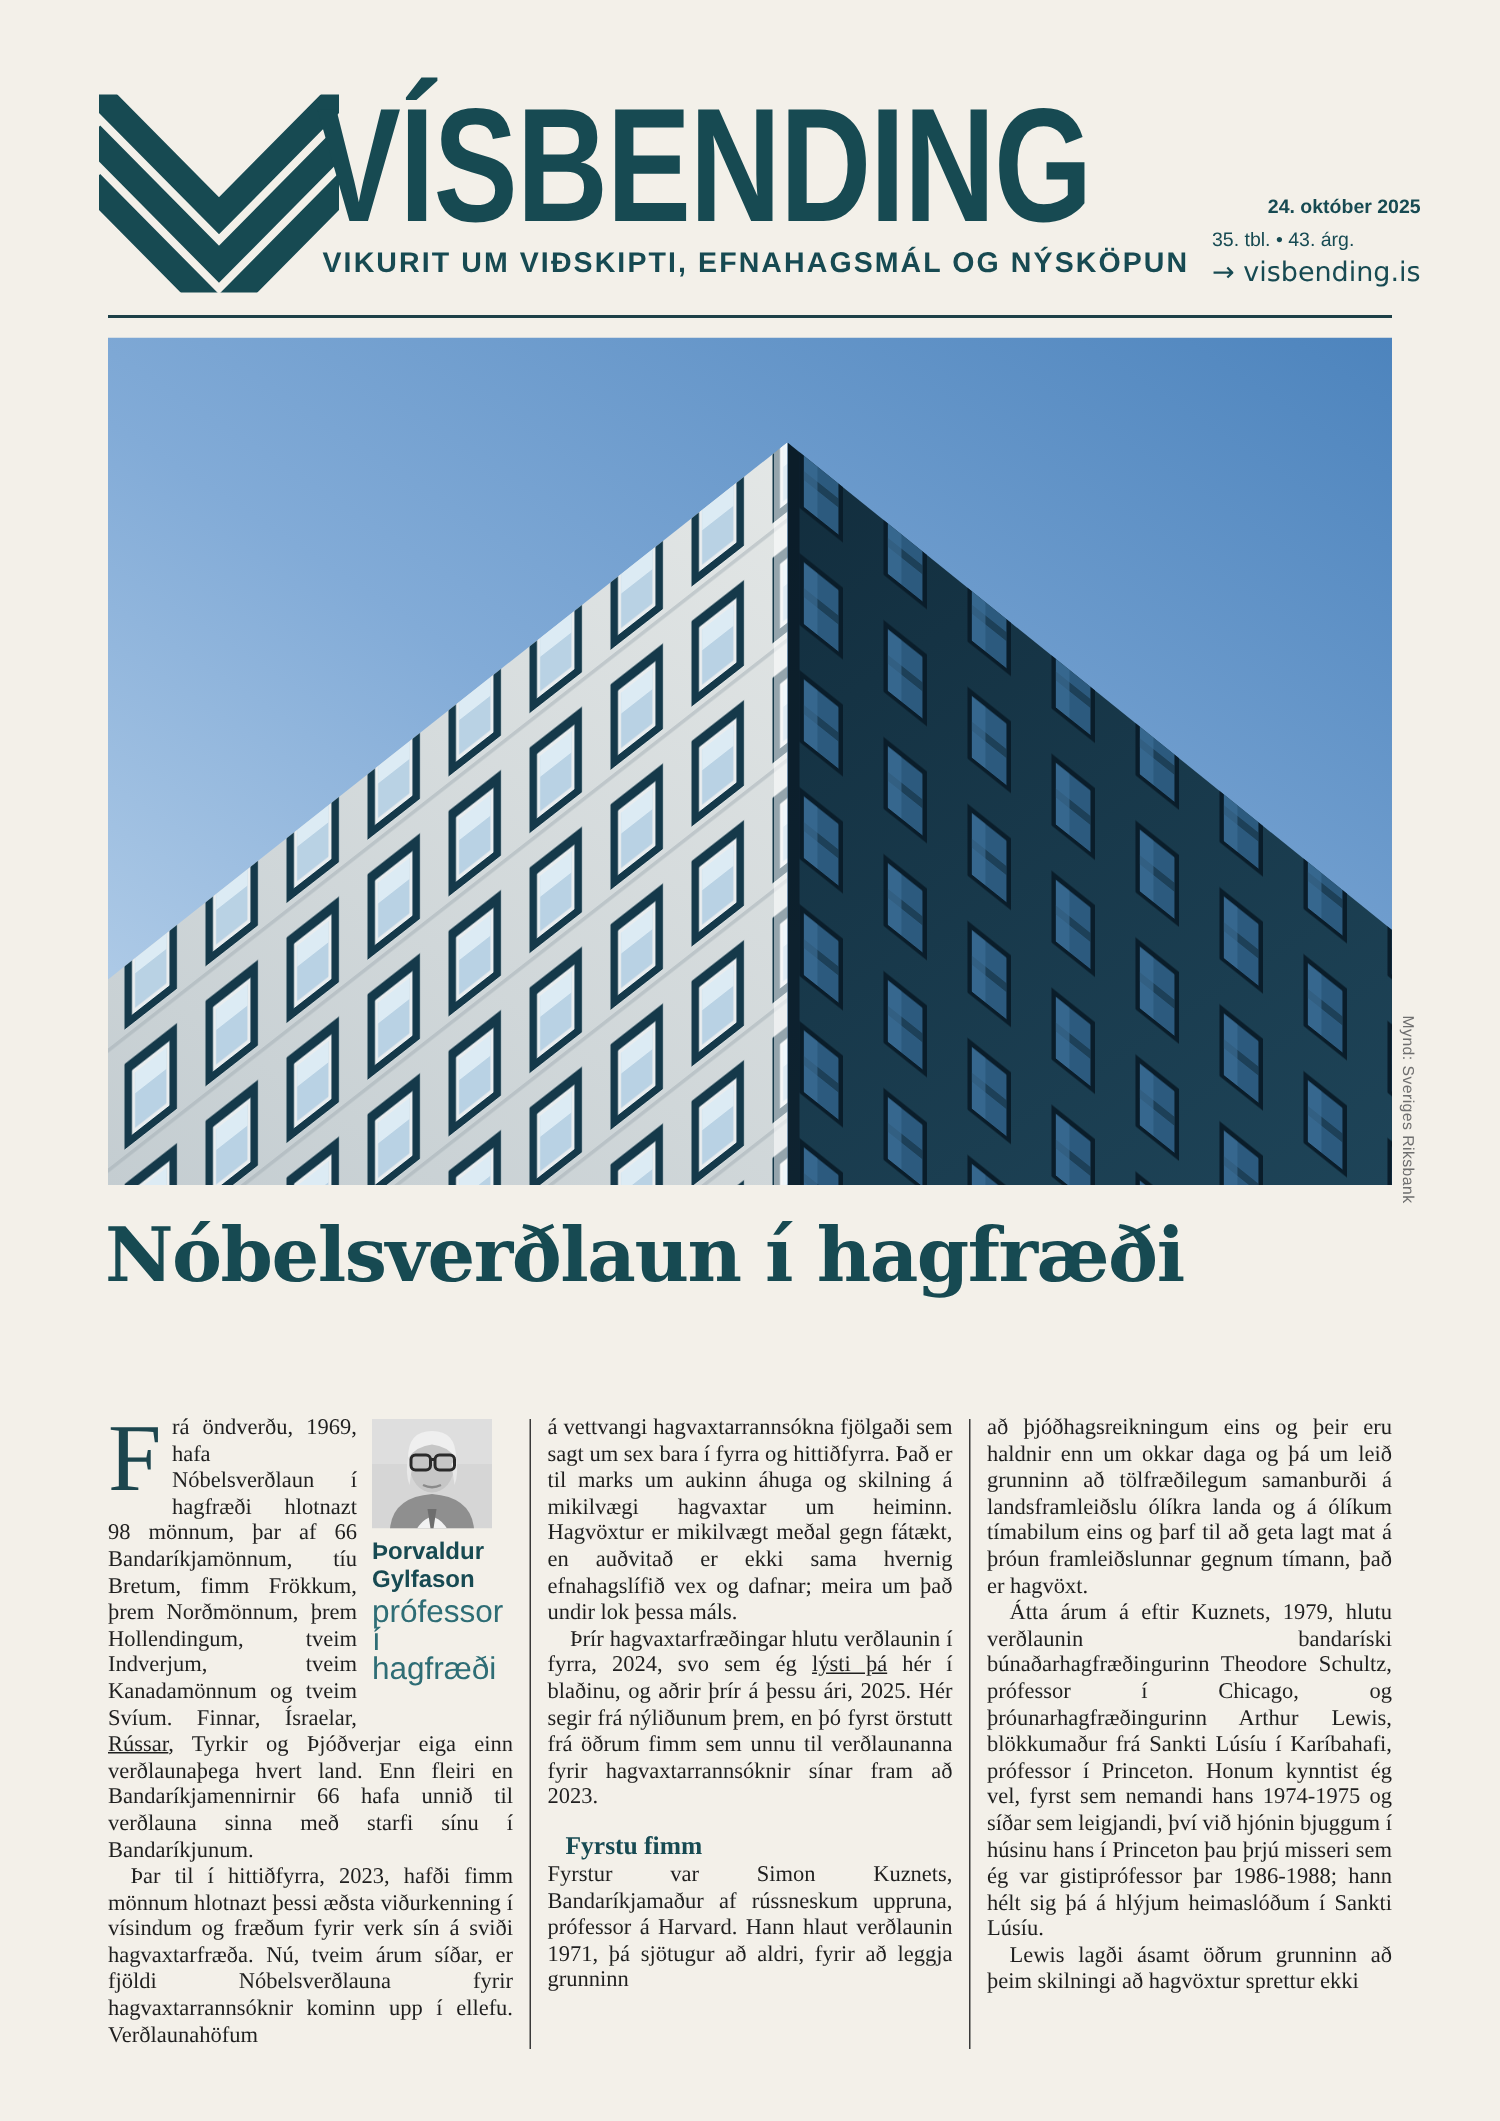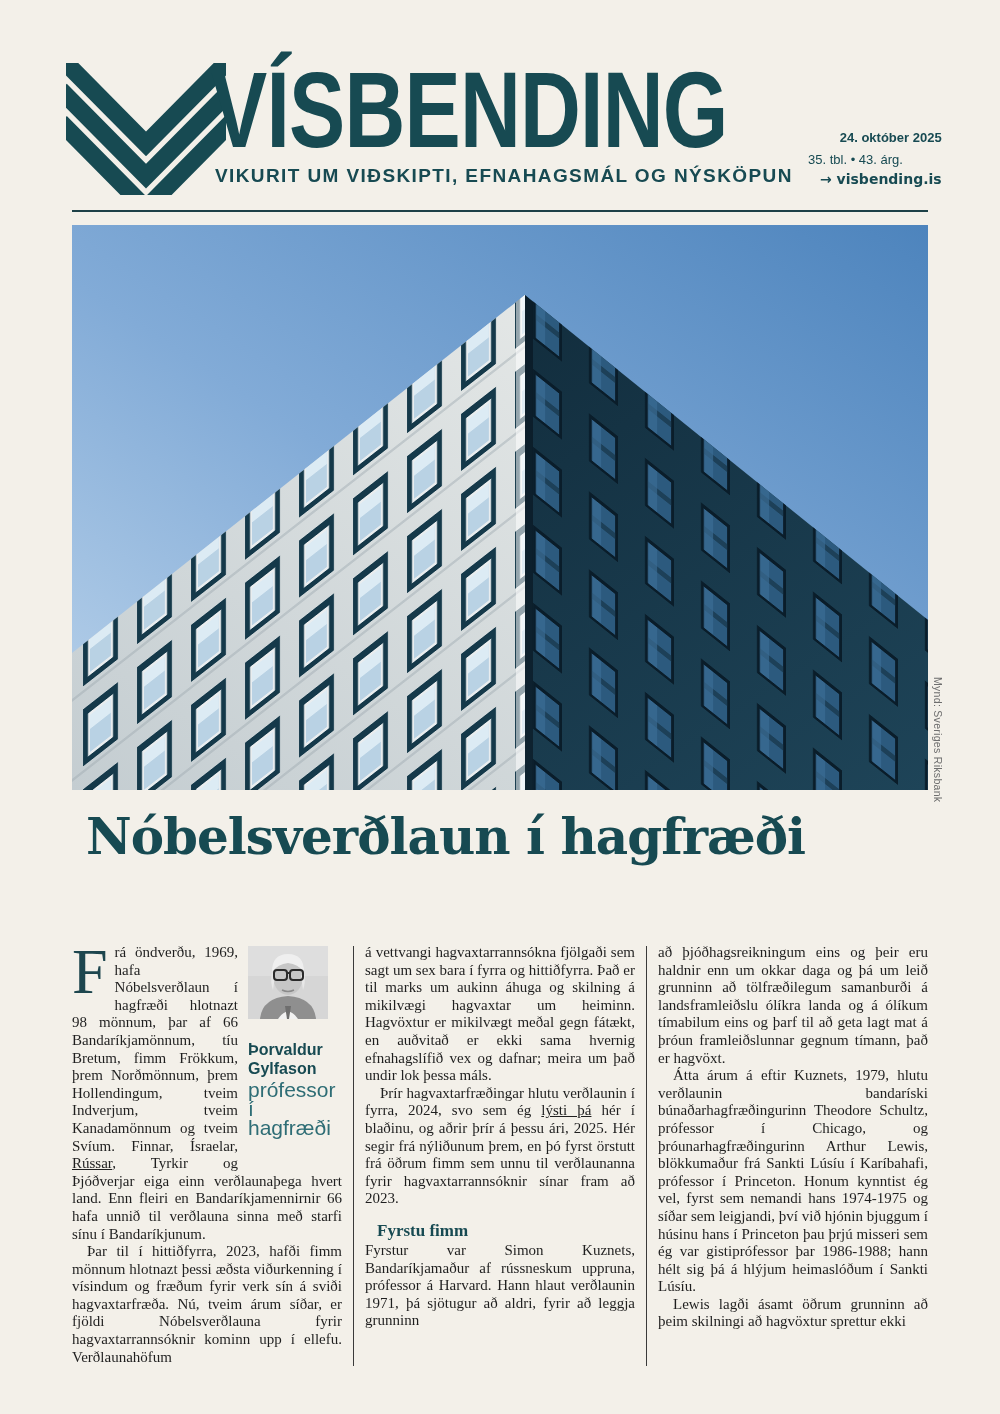--- a/index.html
+++ b/index.html
@@ -24,37 +24,37 @@
   }
   .tagline{
     left:215px;top:165px;
     font-family:"Liberation Sans",sans-serif;
     font-weight:bold;font-size:19px;letter-spacing:1.4px;
     color:#174a52;white-space:nowrap;
   }
   .issue-block{left:808px;top:130px;color:#174a52;font-family:"Liberation Sans",sans-serif;}
   .issue-date{font-size:13px;font-weight:bold;text-align:right;}
   .issue-no{font-size:13px;margin-top:7px;}
-  .issue-site{font-size:14px;font-weight:bold;margin-top:4px;font-family:"DejaVu Sans","Liberation Sans",sans-serif;margin-left:12px;}
+  .issue-site{font-size:18px;font-weight:normal;margin-top:4px;font-family:"DejaVu Sans","Liberation Sans",sans-serif;}
   .header-rule{left:72px;width:856px;top:210px;height:2px;background:#1d4047;}
 
   
   .photo-wrap{left:72px;top:225px;width:856px;height:565px;}
   .photo-wrap svg{display:block;width:856px;height:565px;}
   .photo-credit{
     left:932px;top:677px;height:115px;
     writing-mode:vertical-rl;
     font-family:"Liberation Sans",sans-serif;
     font-size:10.5px;color:#6e6e6e;letter-spacing:0.3px;
     white-space:nowrap;
   }
 
   
   .headline{
-    left:86px;top:806px;width:880px;
+    left:70px;top:806px;width:880px;
     font-family:"DejaVu Serif",serif;
     font-weight:bold;font-size:50px;line-height:62px;
     letter-spacing:-1px;color:#174a52;
   }
 
   
   .article{left:72px;top:944px;width:856px;display:flex;}
   .col{flex:0 0 270px;width:270px;}
   .vrule{width:1px;background:#3a3a3a;margin:2px 11px 0 11px;}
   .col p{
@@ -77,21 +77,21 @@
     color:#1d464e;
   }
   .inline-link{color:inherit;text-decoration:underline;cursor:pointer;}
 
   
   .author-card{float:right;width:94px;margin:2px 0 24px 10px;}
   .portrait{display:block;width:80px;height:73px;}
   .author-name{
     font-family:"Liberation Sans",sans-serif;
     font-weight:bold;font-size:16px;line-height:19px;
-    color:#174a52;margin-top:21px;width:94px;
+    color:#174a52;margin-top:6px;width:94px;
   }
   .author-role{
     font-family:"Liberation Sans",sans-serif;
     font-size:21px;line-height:19px;
     color:#2e6d75;margin-top:2px;width:94px;
   }
 </style>
 </head>
 <body>
 

